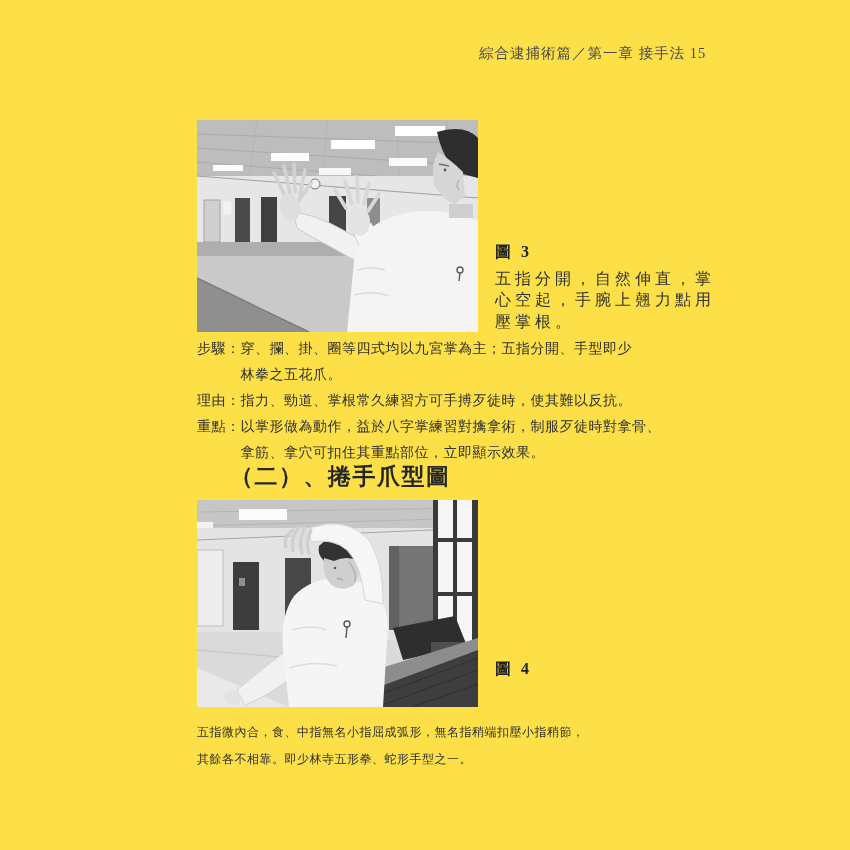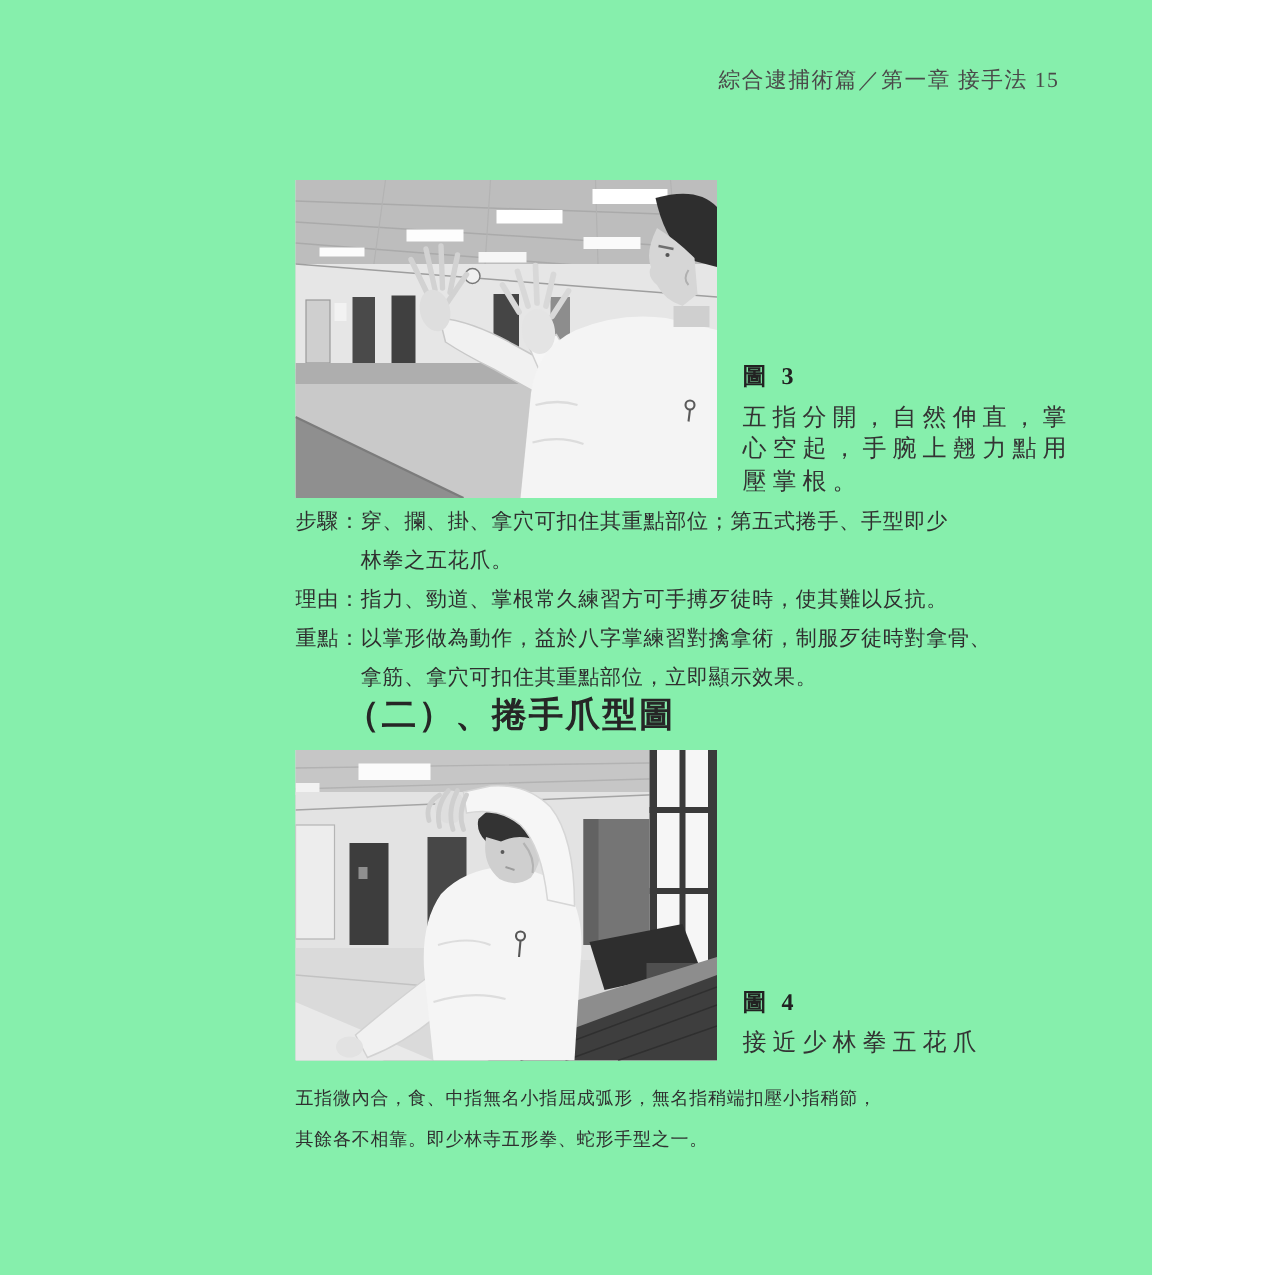--- a/index.html
+++ b/index.html
@@ -1,21 +1,21 @@
 <!DOCTYPE html>
 <html><head>
 <meta charset="utf-8">
 <style>
   * { margin: 0; padding: 0; box-sizing: border-box; }
   html, body { background: #ffffff; }
   .page {
     position: relative;
-    width: 768px;
+    width: 850px;
     height: 850px;
-    background: #86efac;
+    background: #fde047;
     font-family: "Liberation Serif", "DejaVu Serif", serif;
     color: #2f2f2f;
     overflow: hidden;
   }
   .running-head {
     position: absolute;
     left: 479px;
     top: 44px;
     font-size: 14.5px;
     letter-spacing: 1px;
@@ -169,21 +169,21 @@
   <div class="fig-caption fig-caption-1">
     <div class="fig-label">圖 3</div>
     <div class="fig-text">五指分開，自然伸直，掌
 心空起，手腕上翹力點用
 壓掌根。</div>
   </div>
 
   <div class="body-paragraphs">
     <div class="para">
       <span class="para-label">步驟：</span>
-      <span class="para-text">穿、攔、掛、拿穴可扣住其重點部位；第五式捲手、手型即少
+      <span class="para-text">穿、攔、掛、圈等四式均以九宮掌為主；五指分開、手型即少
 林拳之五花爪。</span>
     </div>
     <div class="para">
       <span class="para-label">理由：</span>
       <span class="para-text">指力、勁道、掌根常久練習方可手搏歹徒時，使其難以反抗。</span>
     </div>
     <div class="para">
       <span class="para-label">重點：</span>
       <span class="para-text">以掌形做為動作，益於八字掌練習對擒拿術，制服歹徒時對拿骨、
 拿筋、拿穴可扣住其重點部位，立即顯示效果。</span>
@@ -259,19 +259,18 @@
           <path d="M102,27 Q93,38 96,51"></path>
           <path d="M108,27 Q101,40 105,53"></path>
           <path d="M114,30 Q108,42 112,53"></path>
         </g>
       </g>
     </svg>
   </div>
 
   <div class="fig-caption fig-caption-2">
     <div class="fig-label">圖 4</div>
-    <div class="fig-text">接近少林拳五花爪</div>
   </div>
 
   <div class="closing-paragraph">五指微內合，食、中指無名小指屈成弧形，無名指稍端扣壓小指稍節，
 其餘各不相靠。即少林寺五形拳、蛇形手型之一。</div>
 
 </div>
 
 </body></html>

